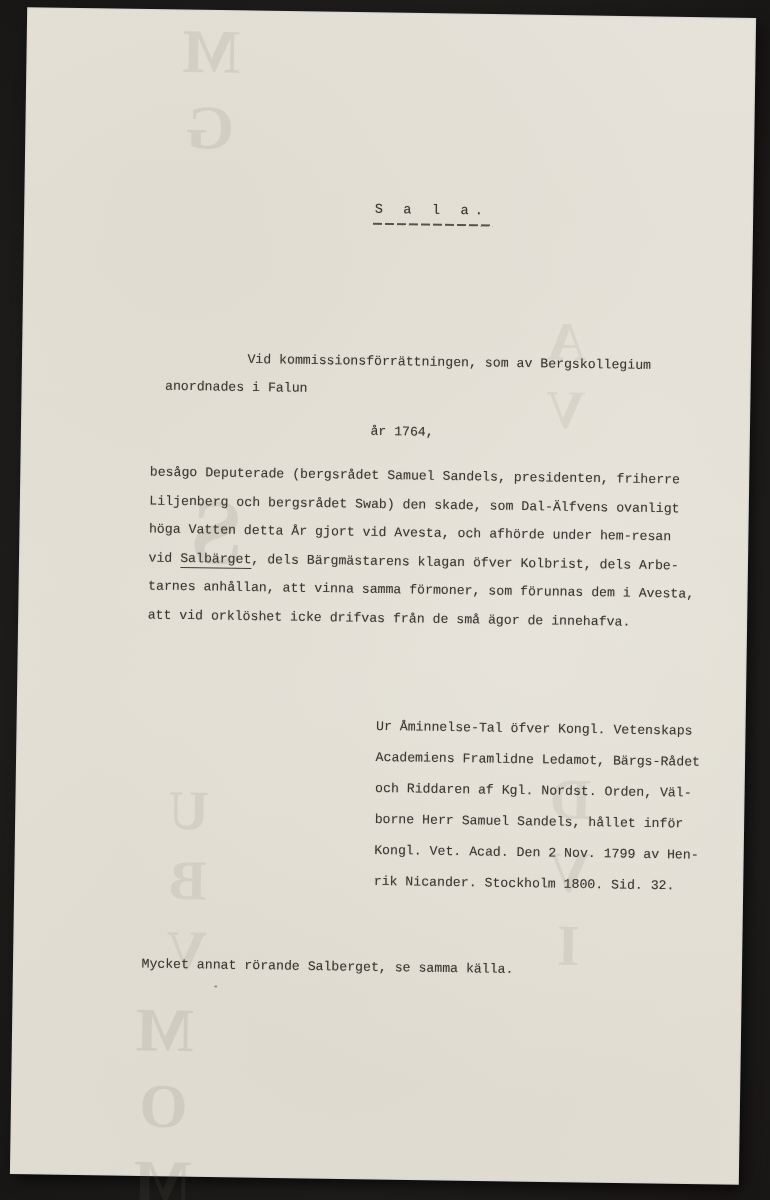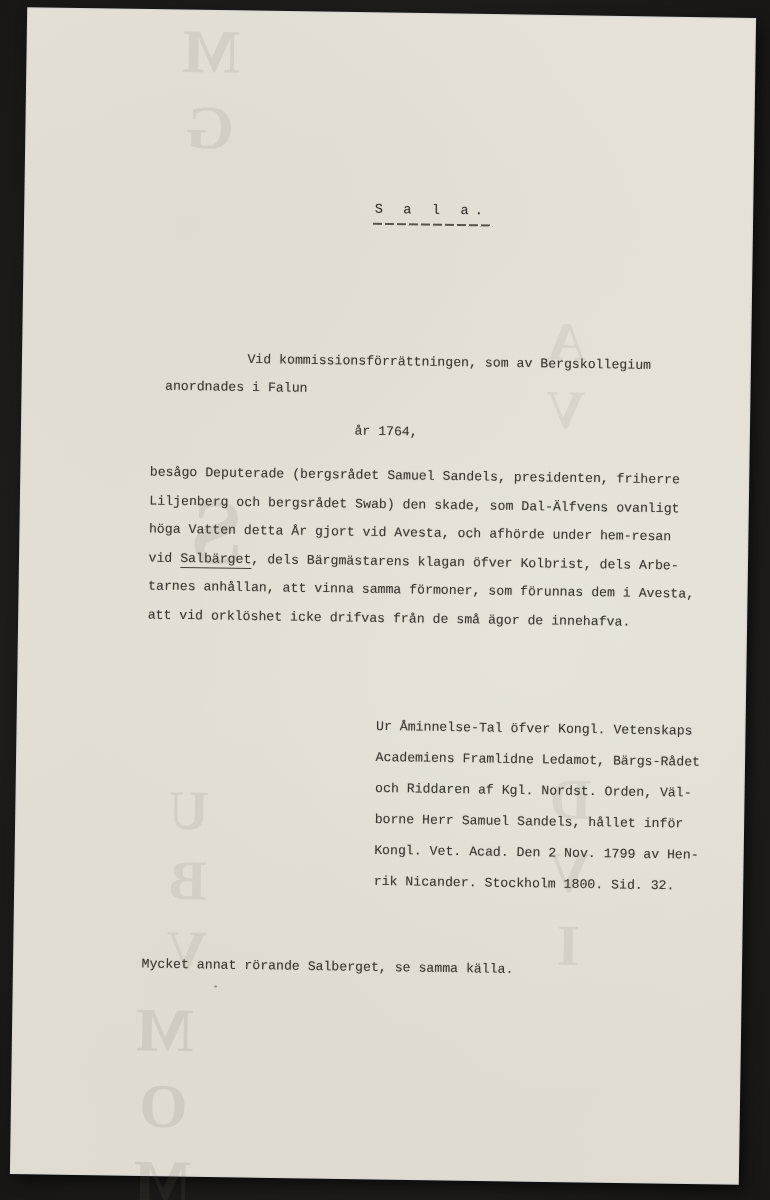--- a/index.html
+++ b/index.html
@@ -31,21 +31,21 @@
     font-size:13.5px; letter-spacing:6.2px; white-space:pre;
     color:#363430; text-shadow:0 0 1px rgba(59,56,51,0.4);
   }
   .title-underline {
     position:absolute; left:347px; top:209px; width:120px; height:2px;
     background: repeating-linear-gradient(90deg, #3e3b36 0px, #3e3b36 9px, transparent 9px, transparent 12px);
     opacity:0.85;
   }
   .intro1 { left:224px; top:334px; }
   .intro2 { left:142px; top:362px; }
-  .year   { left:332px; top:404px; }
+  .year   { left:348px; top:404px; }
   .body-block { position:absolute; left:128px; top:448px; }
   .body-block .bline {
     white-space:pre; font-size:13.2px; line-height:28.5px;
     color:#3b3833; text-shadow:0 0 1px rgba(59,56,51,0.35);
   }
   .u { border-bottom:1.5px solid #403d37; padding-bottom:1px; }
   .citation-block { position:absolute; left:358px; top:697px; }
   .citation-block .cline {
     white-space:pre; font-size:13.2px; line-height:31px;
     color:#3b3833; text-shadow:0 0 1px rgba(59,56,51,0.35);

